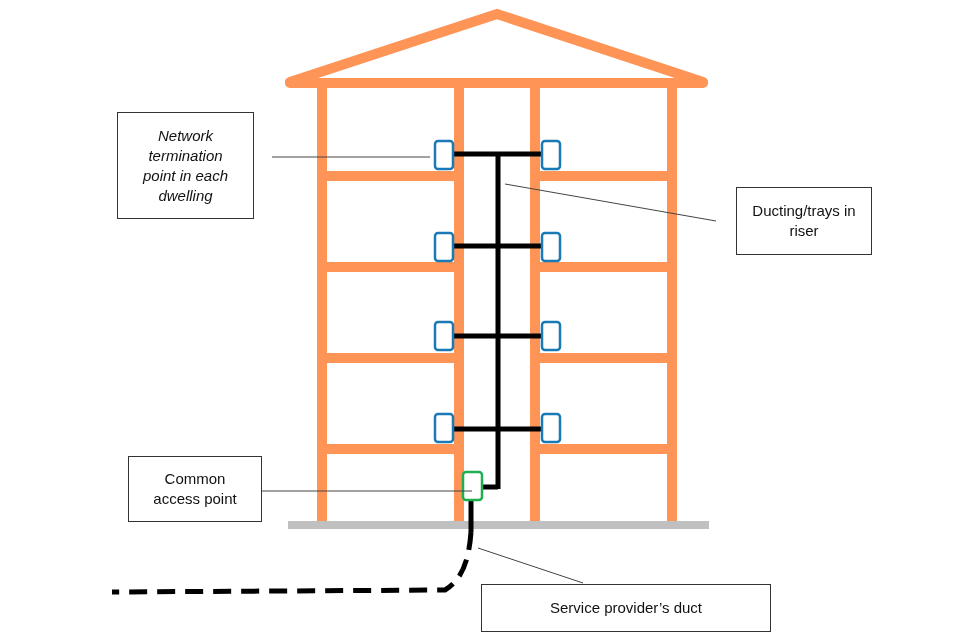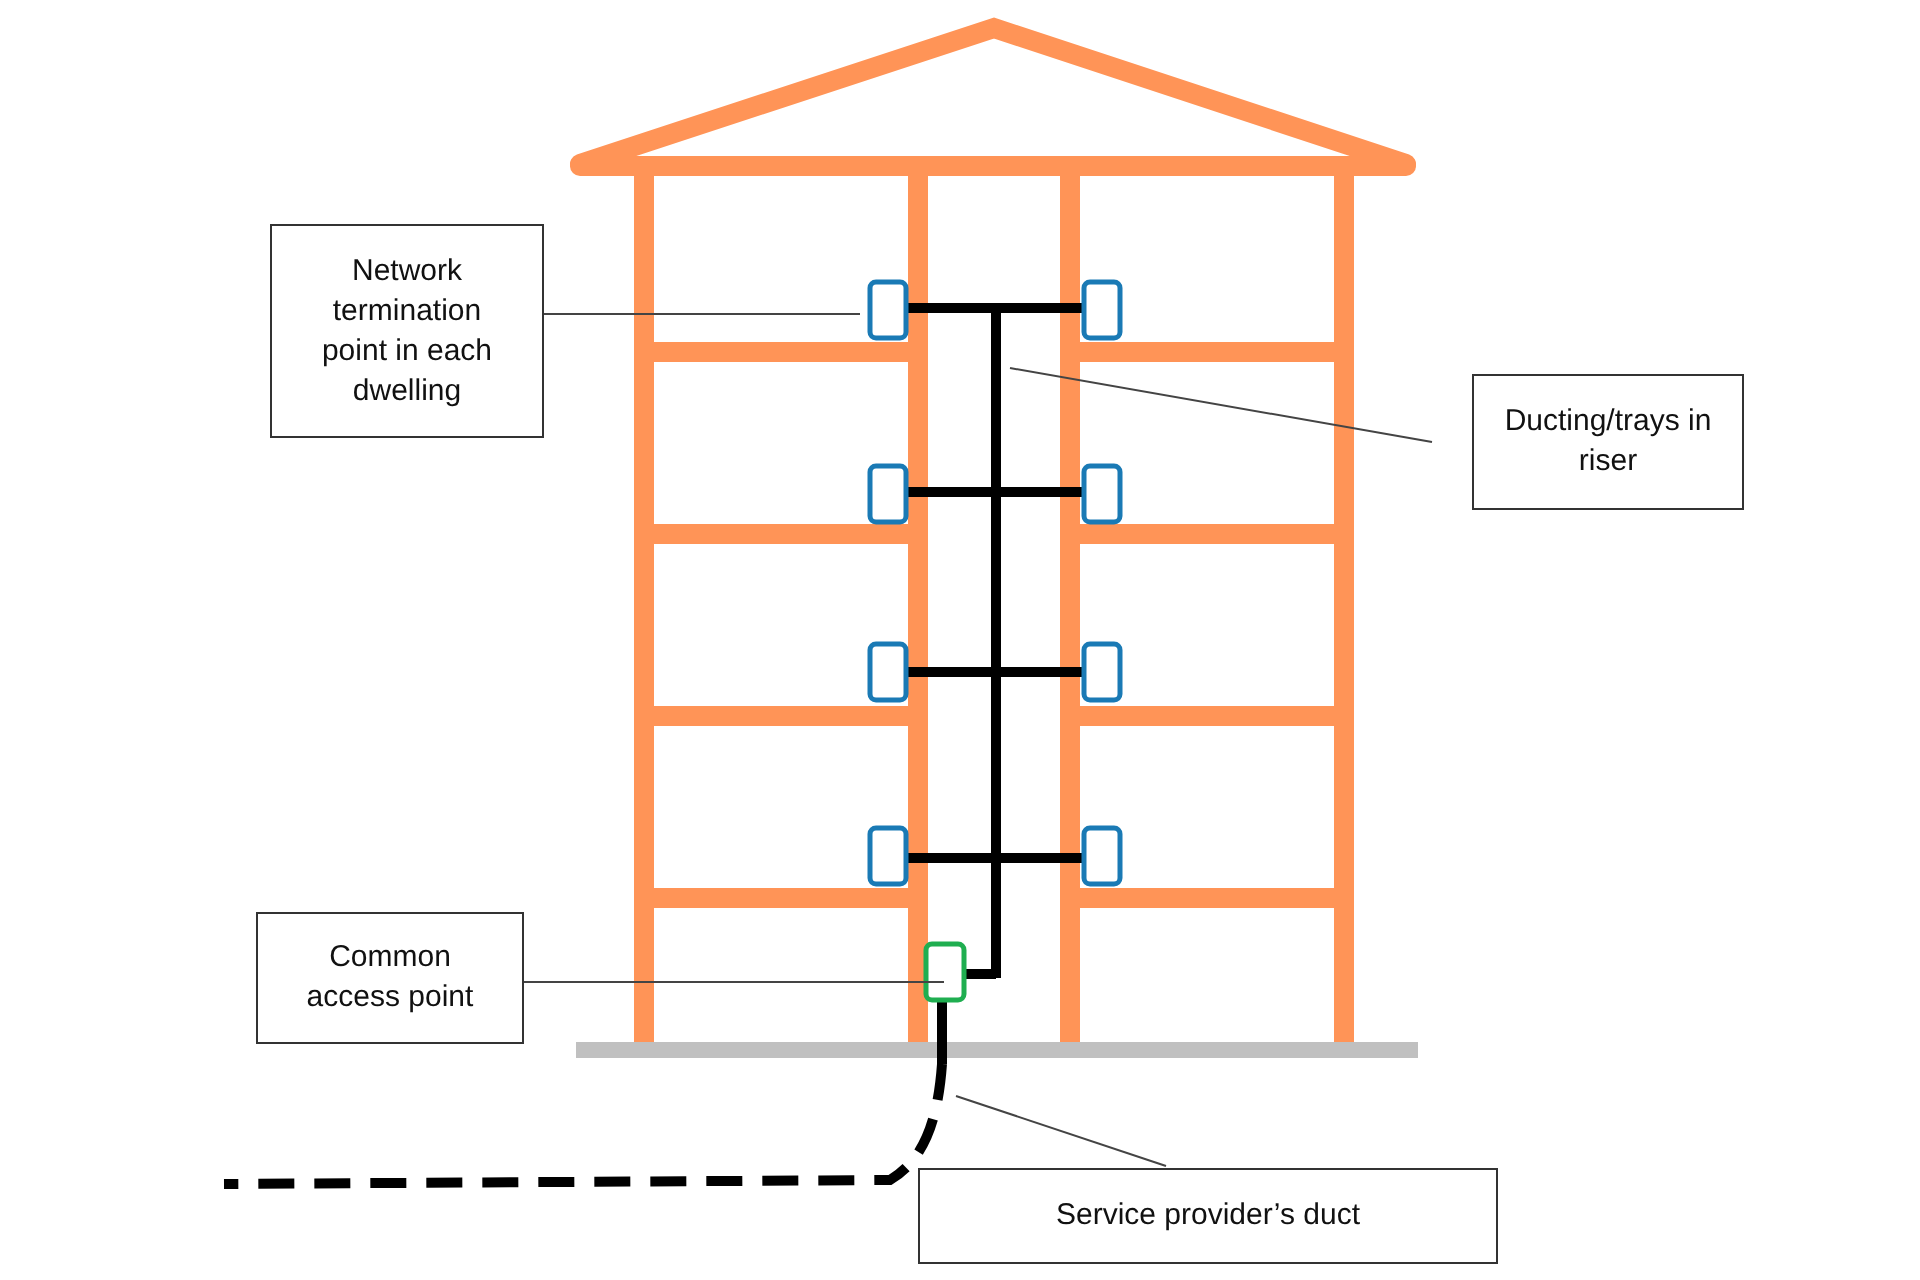--- a/index.html
+++ b/index.html
@@ -68,27 +68,27 @@
   <path d="M 471 532 C 469 560, 462 580, 445 590 L 112 592" fill="none" stroke="#000" stroke-width="5" stroke-dasharray="18,10"></path>
 
   <g stroke="#444" stroke-width="1" fill="none">
     <line x1="272" y1="157" x2="430" y2="157"></line>
     <line x1="505" y1="184" x2="716" y2="221"></line>
     <line x1="262" y1="491" x2="472" y2="491"></line>
     <line x1="478" y1="548" x2="583" y2="583"></line>
   </g>
 </svg>
 
-<div class="label-box" style="left:135px; top:112px; width:137px; height:107px;">
+<div class="label-box" style="left:117px; top:112px; width:137px; height:107px;font-style:italic;">
   <span style="width:110px;">Network termination point in each dwelling</span>
 </div>
 
 <div class="label-box" style="left:736px; top:187px; width:136px; height:68px;">
   <span style="width:110px;">Ducting/trays in riser</span>
 </div>
 
 <div class="label-box" style="left:128px; top:456px; width:134px; height:66px;">
   <span style="width:100px;">Common access point</span>
 </div>
 
-<div class="label-box" style="left:459px; top:584px; width:290px; height:48px;">
+<div class="label-box" style="left:481px; top:584px; width:290px; height:48px;">
   <span>Service provider’s duct</span>
 </div>
 
 </body></html>

